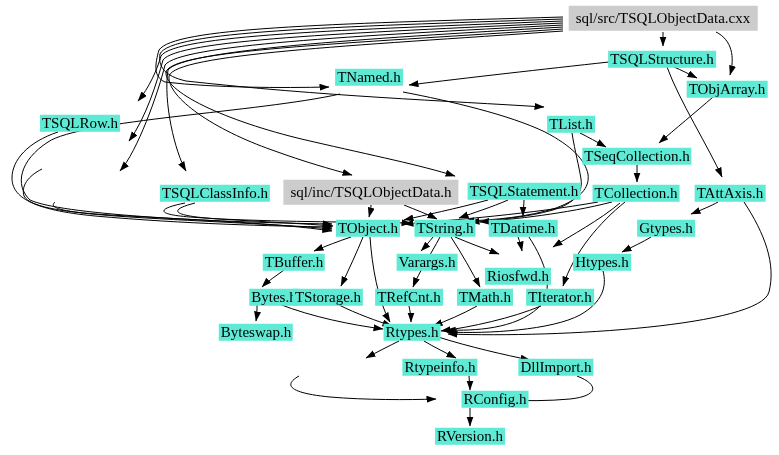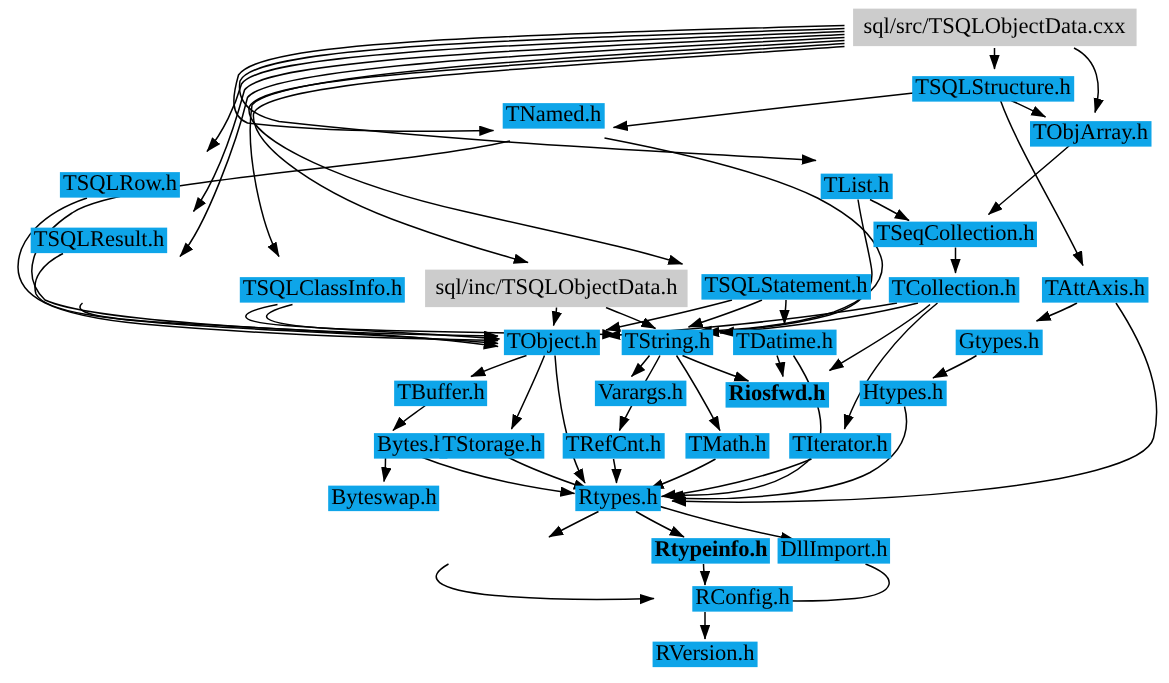--- a/index.html
+++ b/index.html
@@ -2,21 +2,21 @@
 <html><head>
 <meta charset="utf-8">
 <style>
   html,body{margin:0;padding:0;background:#ffffff;}
   #stage{position:relative;width:779px;height:455px;background:#ffffff;overflow:hidden;
          font-family:"Liberation Serif","DejaVu Serif",serif;}
   #edges{position:absolute;left:0;top:0;width:779px;height:455px;z-index:1;}
   #edges path.edge{fill:none;stroke:#000;stroke-width:1;}
   #nodes{position:absolute;left:0;top:0;width:779px;height:455px;z-index:2;}
   .node{position:absolute;transform:translate(-50%,-50%);white-space:nowrap;
-        font-size:15px;line-height:1.1;color:#000;background:#0ea5e9;padding:0 2px;
+        font-size:15px;line-height:1.1;color:#000;background:#5eead4;padding:0 2px;
         cursor:pointer;}
   .node.hl{background:#cccccc;padding:4px 7px;}
 </style>
 </head>
 <body>
 
 <div id="stage">
   <svg id="edges" viewBox="0 0 779 455" xmlns="http://www.w3.org/2000/svg">
     <defs>
       <marker id="arrow" markerUnits="userSpaceOnUse" markerWidth="11" markerHeight="8" refX="9.5" refY="3.5" orient="auto">
@@ -84,40 +84,39 @@
       <path d="M299,376 C283,385 289,393 330,397 C365,400 408,400 436,399" class="edge" marker-end="url(#arrow)"></path>
       <path d="M470,408 C470,413 470,418 470,426" class="edge" marker-end="url(#arrow)"></path>
     </svg>
   <div id="nodes">
       <div class="node hl" style="left: 663px; top: 18px;">sql/src/TSQLObjectData.cxx</div>
       <div class="node" style="left: 662px; top: 59px;">TSQLStructure.h</div>
       <div class="node" style="left: 727px; top: 89px;">TObjArray.h</div>
       <div class="node" style="left: 369px; top: 77px;">TNamed.h</div>
       <div class="node" style="left: 80px; top: 123px;">TSQLRow.h</div>
       <div class="node" style="left: 571px; top: 124px;">TList.h</div>
-      <div class="node" style="left: 66px; top: 160px;">TSQLResult.h</div>
       <div class="node" style="left: 637px; top: 156px;">TSeqCollection.h</div>
       <div class="node" style="left: 215px; top: 193px;">TSQLClassInfo.h</div>
       <div class="node hl" style="left: 371px; top: 192px;">sql/inc/TSQLObjectData.h</div>
       <div class="node" style="left: 524px; top: 191px;">TSQLStatement.h</div>
       <div class="node" style="left: 636px; top: 193px;">TCollection.h</div>
       <div class="node" style="left: 730px; top: 193px;">TAttAxis.h</div>
       <div class="node" style="left: 368px; top: 228px;">TObject.h</div>
       <div class="node" style="left: 445px; top: 228px;">TString.h</div>
       <div class="node" style="left: 523px; top: 228px;">TDatime.h</div>
       <div class="node" style="left: 666px; top: 228px;">Gtypes.h</div>
       <div class="node" style="left: 294px; top: 262px;">TBuffer.h</div>
       <div class="node" style="left: 427px; top: 262px;">Varargs.h</div>
-      <div class="node" style="left: 518px; top: 263px; font-weight: bold;">Riosfwd.h</div>
+      <div class="node" style="left: 518px; top: 276px;">Riosfwd.h</div>
       <div class="node" style="left: 602px; top: 262px;">Htypes.h</div>
       <div class="node" style="left: 258px; top: 297px; margin-left: 16px;">Bytes.h</div>
       <div class="node" style="left: 328px; top: 297px;">TStorage.h</div>
       <div class="node" style="left: 409px; top: 297px;">TRefCnt.h</div>
       <div class="node" style="left: 485px; top: 297px;">TMath.h</div>
       <div class="node" style="left: 560px; top: 297px;">TIterator.h</div>
       <div class="node" style="left: 256px; top: 332px;">Byteswap.h</div>
       <div class="node" style="left: 412px; top: 332px;">Rtypes.h</div>
-      <div class="node" style="left: 474px; top: 367px; font-weight: bold;">Rtypeinfo.h</div>
+      <div class="node" style="left: 440px; top: 367px;">Rtypeinfo.h</div>
       <div class="node" style="left: 556px; top: 367px;">DllImport.h</div>
       <div class="node" style="left: 470px; top: 399px; margin-left: 25px;">RConfig.h</div>
       <div class="node" style="left: 470px; top: 436px;">RVersion.h</div>
     </div>
 </div>
 
 </body></html>

